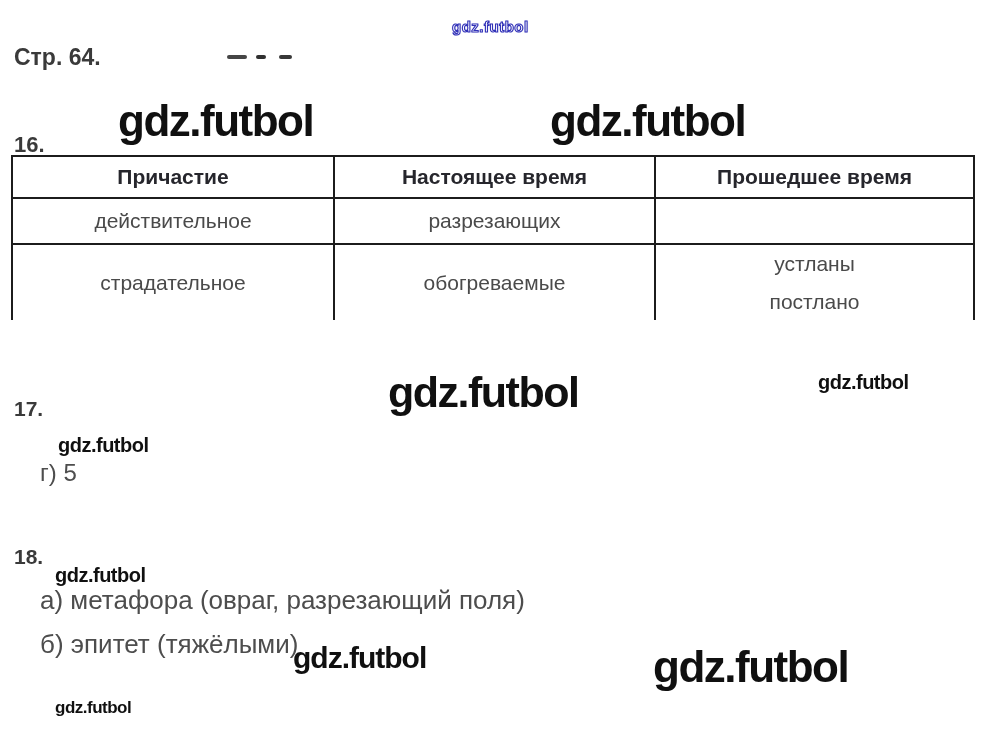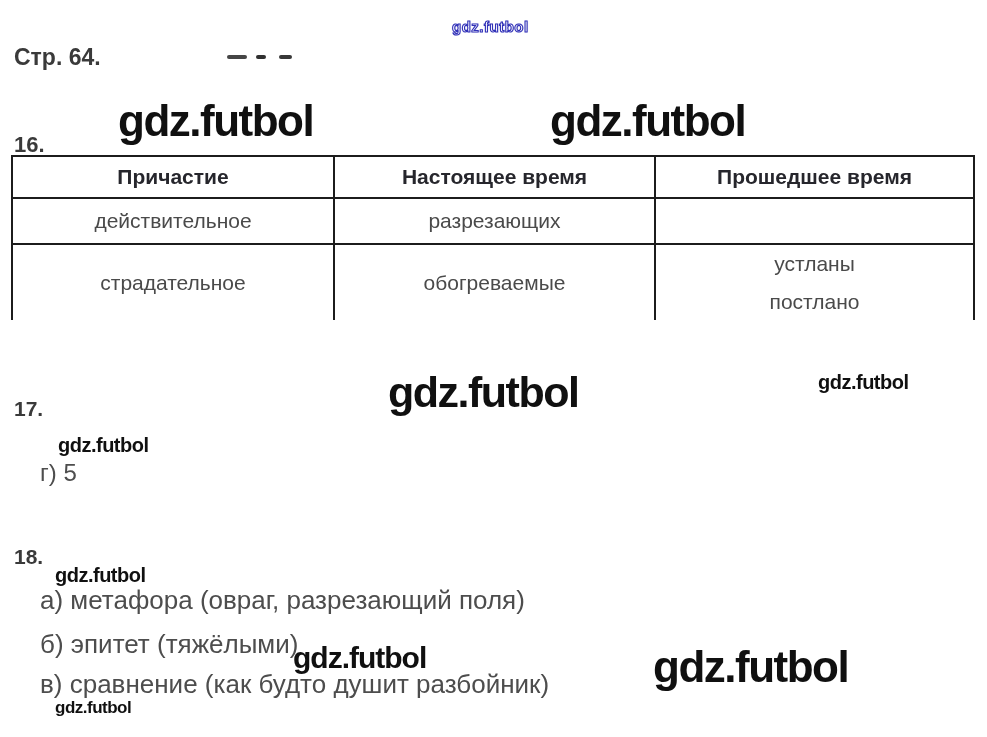--- a/index.html
+++ b/index.html
@@ -124,19 +124,18 @@
   <div class="abs sec-num" style="left:14px; top:381px; font-size:21px;">17.</div>
   <div class="abs wm wm-sm" style="left:58px; top:418px;">gdz.futbol</div>
   <div class="abs answer-sm" style="left:40px; top:443px;">г) 5</div>
 
   <div class="abs sec-num" style="left:14px; top:529px; font-size:21px;">18.</div>
   <div class="abs wm wm-sm" style="left:55px; top:548px;">gdz.futbol</div>
 
   <div class="abs body-line" style="left:40px; top:569px;">а) метафора (овраг, разрезающий поля)</div>
   <div class="abs body-line" style="left:40px; top:613px;">б) эпитет (тяжёлыми)</div>
   <div class="abs wm wm-md" style="left:293px; top:625px;">gdz.futbol</div>
-  <div class="abs body-line" style="left:40px; top:653px;">в) сравнение (как будто душит разбойник)</div>
   <div class="abs wm wm-xl" style="left:653px; top:626px;">gdz.futbol</div>
   <div class="abs wm wm-xs" style="left:55px; top:682px;">gdz.futbol</div>
 
   <div class="abs cutoff"></div>
 
 </div>
 
 </body></html>

